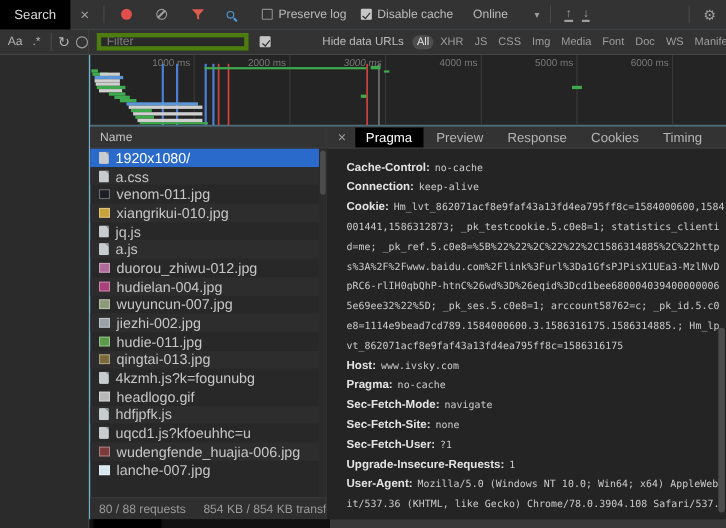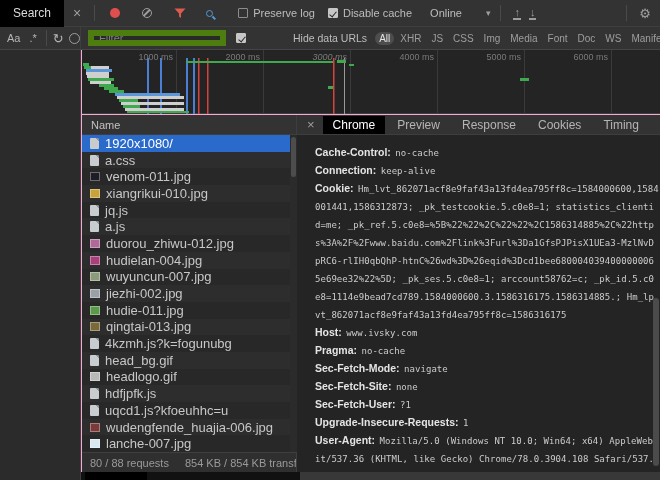--- a/index.html
+++ b/index.html
@@ -1,16 +1,16 @@
 <!DOCTYPE html>
 <html><head>
 <meta charset="utf-8">
 <style>
   html,body{margin:0;padding:0;background:#1a1a1a;}
-  .screen{position:relative;width:660px;height:480px;background:#f9a8d4;overflow:hidden;
+  .screen{position:relative;width:660px;height:480px;background:#7dd3fc;overflow:hidden;
           font-family:"Liberation Sans",sans-serif;color:#bdbdbd;-webkit-font-smoothing:antialiased;}
   .screen *{box-sizing:border-box;}
 
   
   .toolbar1{position:absolute;left:0;top:0;width:660px;height:27px;background:#333;
             border-bottom:1px solid #3e3e3e;display:flex;align-items:center;}
   .search-tab{height:27px;background:#000;color:#dcdcdc;display:flex;align-items:center;
               padding:0 13px;font-size:12px;}
   .xclose{color:#9e9e9e;font-size:14px;line-height:1;padding:0 9px;cursor:default;}
   .vdiv{width:1px;height:16px;background:#4a4a4a;margin:0 4px;}
@@ -33,21 +33,21 @@
   .spacer{flex:1;}
 
   
   .toolbar2{position:absolute;left:0;top:27px;width:660px;height:23px;background:#333;
             border-bottom:1px solid #454545;display:flex;align-items:center;}
   .srch-ctls{width:81px;height:100%;display:flex;align-items:center;border-right:1px solid #3e3e3e;
              overflow:hidden;flex:none;padding-left:7px;}
   .tbtn{font-size:11px;color:#b5b5b5;margin-right:9px;white-space:nowrap;}
   .refresh{font-size:13px;color:#b5b5b5;margin:0 5px 0 6px;}
   .clipped-circle{width:11px;height:11px;border-radius:50%;border:1.5px solid #9e9e9e;flex:none;}
-  .filter-input{width:138px;height:16px;background:#292929;border:6px solid #4d7c0f;color:#cfcfcf;
+  .filter-input{width:138px;height:16px;background:#292929;border:4px solid #4d7c0f;color:#cfcfcf;
                 font-size:11px;padding:0 5px;margin-left:7px;outline:none;}
   .filter-input::placeholder{color:#7e7e7e;}
   .pill{font-size:10px;color:#9e9e9e;padding:1px 4px;margin-left:2px;border-radius:8px;white-space:nowrap;}
   .pill.sel{background:#4d4d4d;color:#e3e3e3;}
 
   
   .left-pane{position:absolute;left:0;top:50px;width:81px;height:430px;background:#2b2b2b;
              border-right:1px solid #3e3e3e;}
 
   
@@ -261,24 +261,20 @@
           <span>hudie-011.jpg</span>
         </div>
         <div class="rrow alt">
           <span class="thumb" style="background: rgb(122, 106, 58);"></span>
           <span>qingtai-013.jpg</span>
         </div>
         <div class="rrow">
           <span class="ficon"></span>
           <span>4kzmh.js?k=fogunubg</span>
         </div>
-        <div class="rrow alt">
-          <span class="ficon"></span>
-          <span>head_bg.gif</span>
-        </div>
         <div class="rrow">
           <span class="thumb" style="background: rgb(184, 184, 184);"></span>
           <span>headlogo.gif</span>
         </div>
         <div class="rrow alt">
           <span class="ficon"></span>
           <span>hdfjpfk.js</span>
         </div>
         <div class="rrow">
           <span class="ficon"></span>
@@ -299,21 +295,21 @@
     <div class="summary">
       <span class="seg">80 / 88 requests</span>
       <span class="sumdiv"></span>
       <span class="seg">854 KB / 854 KB transferred</span>
     </div>
   </div>
 
   <div class="det-pane">
     <div class="det-tabs" id="dtabs">
       <span class="det-x">×</span>
-    <span class="tab sel">Chrome</span>
+    <span class="tab sel">Pragma</span>
         <span class="tab">Preview</span>
         <span class="tab">Response</span>
         <span class="tab">Cookies</span>
         <span class="tab">Timing</span>
       </div>
     <div class="det-body" id="dbody">
         <div class="clipwrap"></div>
         <div class="hline"><span class="hname">Cache-Control:</span> <span class="hval">no-cache</span></div>
         <div class="hline"><span class="hname">Connection:</span> <span class="hval">keep-alive</span></div>
         <div class="hline"><span class="hname">Cookie:</span> <span class="hval">Hm_lvt_862071acf8e9faf43a13fd4ea795ff8c=1584000600,1584</span></div>

